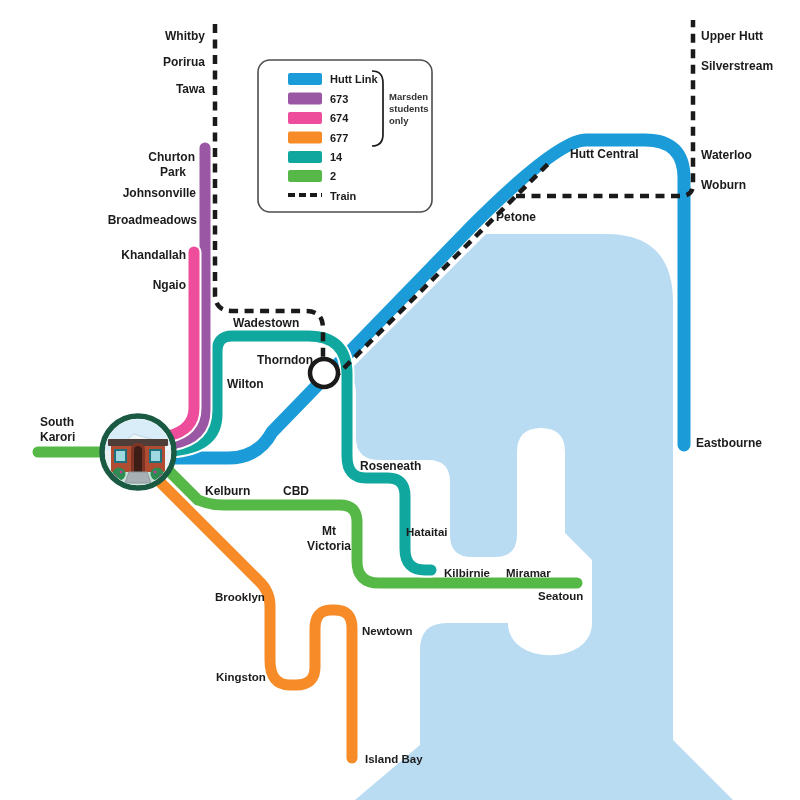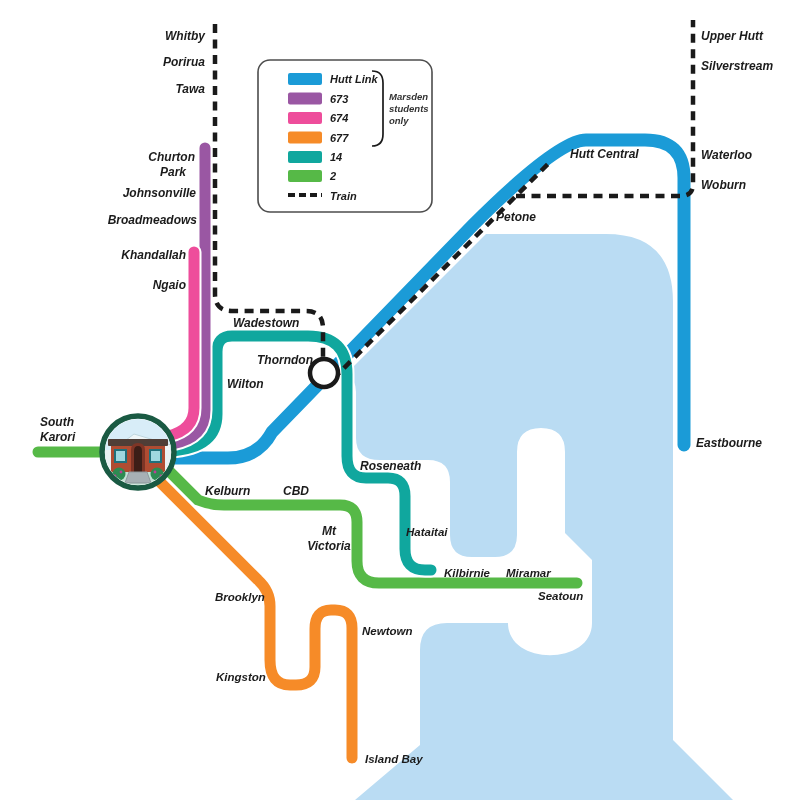--- a/index.html
+++ b/index.html
@@ -1,17 +1,17 @@
 <!DOCTYPE html>
 <html><head>
 <meta charset="utf-8">
 <style>
   html,body{margin:0;padding:0;background:#ffffff;}
   body{width:800px;height:800px;font-family:"Liberation Sans",sans-serif;}
-  #stage{width:800px;height:800px;position:relative;font-style:italic;}
+  #stage{width:800px;height:800px;position:relative;}
   svg{display:block;}
   text{font-family:"Liberation Sans",sans-serif;}
   .stn{font-size:12px;font-weight:bold;fill:#1b1b1b;}
   .stn-sm{font-size:11.5px;font-weight:bold;fill:#1b1b1b;}
   .leg{font-size:11px;font-weight:bold;fill:#1b1b1b;}
   .note{font-size:9.5px;font-weight:600;fill:#333333;}
 </style>
 </head>
 <body>
 

